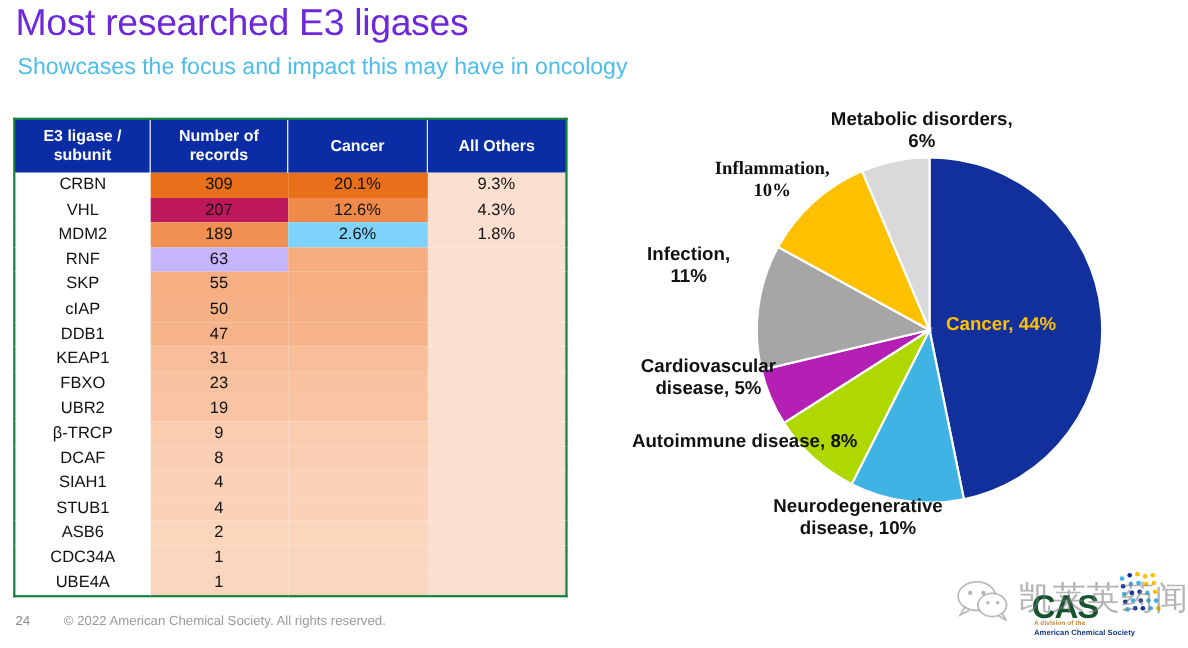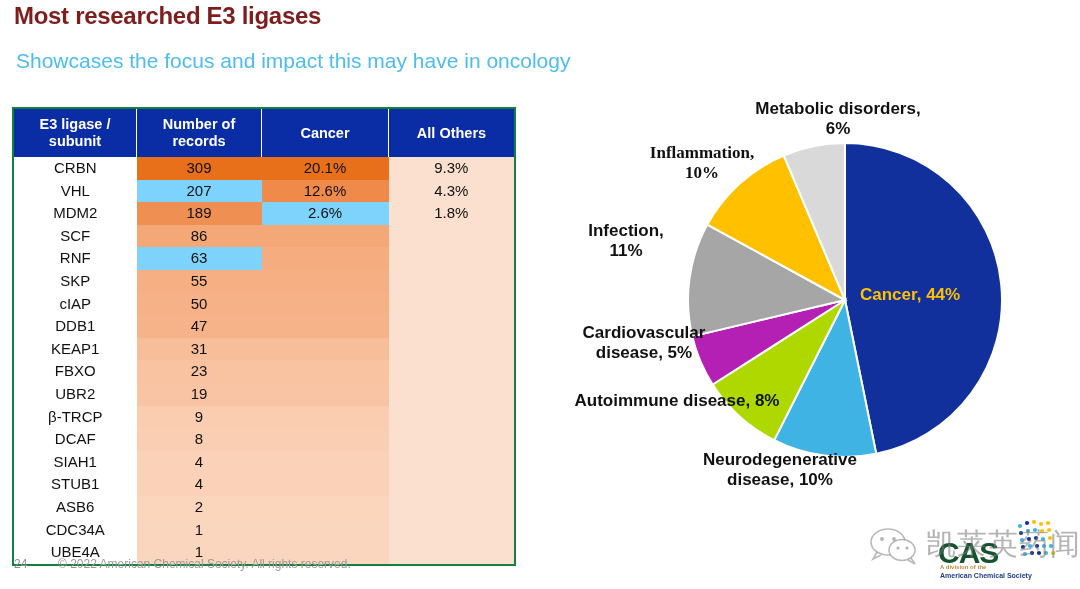--- a/index.html
+++ b/index.html
@@ -7,22 +7,22 @@
     width:1080px;height:589px;
     background:#ffffff;
     font-family:"Liberation Sans", sans-serif;
     overflow:hidden;
     position:relative;
   }
 
   
   #slide-title{
     position:absolute; left:14px; top:2px;
-    font-size:24px; font-weight:bold; letter-spacing:-0.3px;
-    color:#7f1d1d;
+    font-size:34px; font-weight:normal; letter-spacing:-0.3px;
+    color:#6d28d9;
     white-space:nowrap;
   }
   #slide-subtitle{
     position:absolute; left:16px; top:49px;
     font-size:21px; font-weight:normal;
     color:#4DBDEF;
     white-space:nowrap;
   }
 
   
@@ -140,39 +140,33 @@
   </thead>
   <tbody id="table-body">
       <tr>
         <td class="c-name">CRBN</td>
         <td style="background: rgb(232, 112, 26);">309</td>
         <td style="background: rgb(232, 112, 26);">20.1%</td>
         <td class="c-all">9.3%</td>
       </tr>
       <tr>
         <td class="c-name">VHL</td>
-        <td style="background: #7dd3fc; margin-top: 18px;">207</td>
+        <td style="background: #be185d; margin-top: 18px;">207</td>
         <td style="background: rgb(240, 138, 75);">12.6%</td>
         <td class="c-all">4.3%</td>
       </tr>
       <tr>
         <td class="c-name">MDM2</td>
         <td style="background: rgb(240, 143, 82);">189</td>
         <td style="background: #7dd3fc;">2.6%</td>
         <td class="c-all">1.8%</td>
       </tr>
       <tr>
-        <td class="c-name">SCF</td>
-        <td style="background: rgb(244, 168, 120);">86</td>
-        <td style="background: rgb(244, 168, 120);"></td>
-        <td class="c-all"></td>
-      </tr>
-      <tr>
         <td class="c-name">RNF</td>
-        <td style="background: #7dd3fc;">63</td>
+        <td style="background: #c4b5fd;">63</td>
         <td style="background: rgb(245, 172, 126);"></td>
         <td class="c-all"></td>
       </tr>
       <tr>
         <td class="c-name">SKP</td>
         <td style="background: rgb(245, 175, 131);">55</td>
         <td style="background: rgb(245, 175, 131);"></td>
         <td class="c-all"></td>
       </tr>
       <tr>

